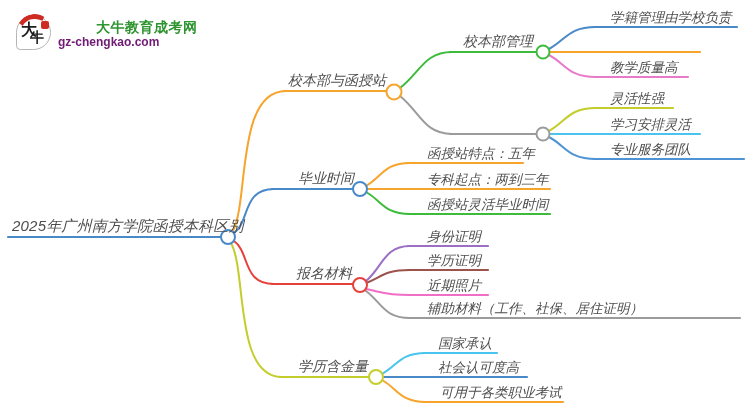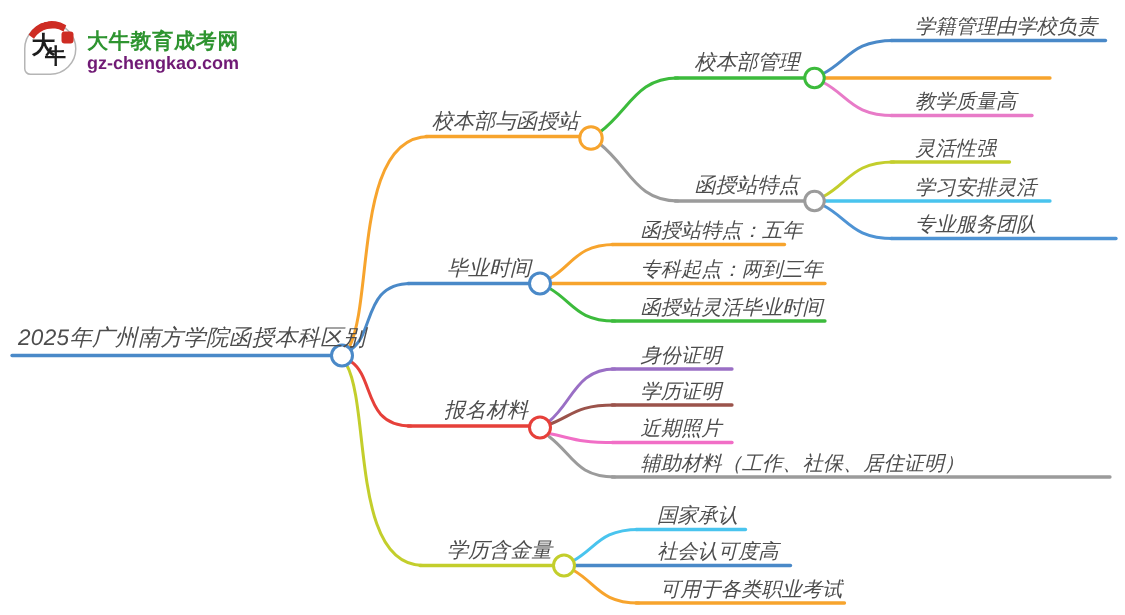--- a/index.html
+++ b/index.html
@@ -17,21 +17,21 @@
   .logo-icon{position:relative;width:33px;height:33px;background:#fff;border:1px solid #b5b5b5;
              border-radius:50% 50% 50% 12%;flex:0 0 auto;}
   .logo-arc{position:absolute;left:0px;top:-2px;width:27px;height:26px;border:4px solid transparent;
             border-top:5px solid #ce2c23;border-radius:50%;transform:rotate(-14deg);}
   .logo-char{position:absolute;font-family:"DejaVu Serif","Liberation Serif",serif;
              font-weight:bold;color:#1c1c1c;}
   .logo-char.c1{left:4px;top:4px;font-size:16px;}
   .logo-char.c2{left:13px;top:13px;font-size:14px;}
   .logo-seal{position:absolute;right:1px;top:5px;width:8px;height:8px;background:#ce2c23;border-radius:2px;}
   .logo-text{display:flex;flex-direction:column;padding-top:5px;}
-  .site-name{color:#2e9430;font-weight:bold;font-size:14px;line-height:15px;letter-spacing:0.5px;}
+  .site-name{color:#2e9430;font-weight:bold;font-size:14px;line-height:15px;letter-spacing:0.5px;margin-left:38px;}
   .site-url{color:#701a75;font-weight:bold;font-size:12px;line-height:13px;margin-top:1px;}
 </style>
 </head>
 <body>
 
 <div class="stage">
 
   <svg width="750" height="410" viewBox="0 0 750 410" fill="none" stroke-width="2" stroke-linecap="round">
 
     <line x1="8" y1="237" x2="221" y2="237" stroke-width="2.2" stroke="#4a89c8"></line>
@@ -103,21 +103,20 @@
       <div class="site-url">gz-chengkao.com</div>
     </div>
   </div>
 
   <div class="lbl root" style="left:12px;top:216px">2025年广州南方学院函授本科区别</div>
 
   <div class="lbl branch" style="left:288px;top:71px">校本部与函授站</div>
   <div class="lbl branch" style="left:463px;top:32px">校本部管理</div>
   <div class="lbl leaf" style="left:610px;top:9px">学籍管理由学校负责</div>
   <div class="lbl leaf" style="left:610px;top:59px">教学质量高</div>
-  <div class="lbl branch" style="left:463px;top:114px">函授站特点</div>
   <div class="lbl leaf" style="left:610px;top:90px">灵活性强</div>
   <div class="lbl leaf" style="left:610px;top:116px">学习安排灵活</div>
   <div class="lbl leaf" style="left:610px;top:141px">专业服务团队</div>
 
   <div class="lbl branch" style="left:298px;top:169px">毕业时间</div>
   <div class="lbl leaf" style="left:427px;top:145px">函授站特点：五年</div>
   <div class="lbl leaf" style="left:427px;top:171px">专科起点：两到三年</div>
   <div class="lbl leaf" style="left:427px;top:196px">函授站灵活毕业时间</div>
 
   <div class="lbl branch" style="left:296px;top:264px">报名材料</div>

